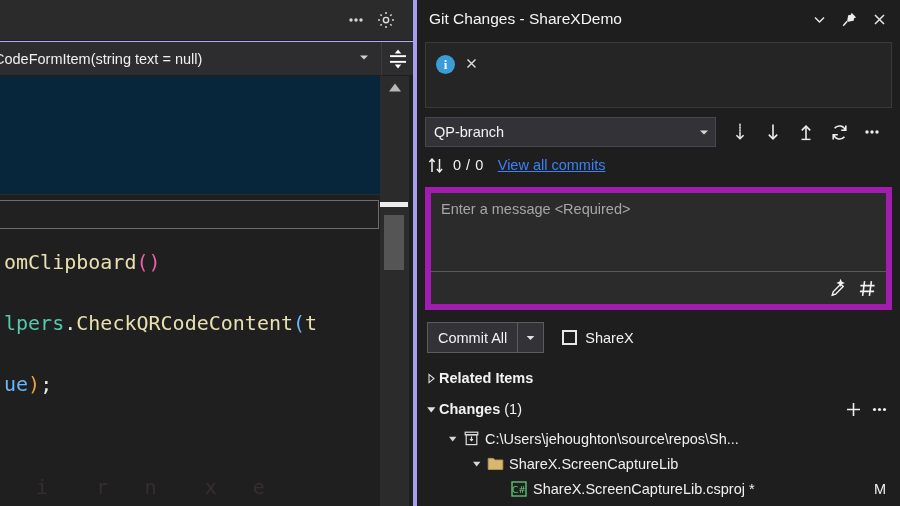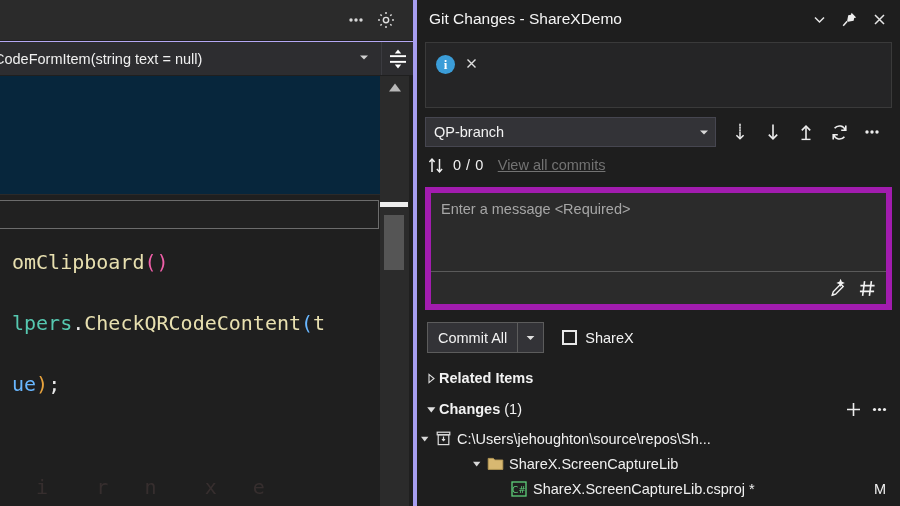--- a/index.html
+++ b/index.html
@@ -126,21 +126,21 @@
     left: 0;
     width: 380px;
     bottom: 0;
     background: #1f1f1f;
     font-family: "DejaVu Sans Mono", monospace;
     font-size: 20px;
     line-height: 61px;
     overflow: hidden;
     white-space: nowrap;
   }
-  .code-line { height: 61px; padding-left: 12px; }
+  .code-line { height: 61px; padding-left: 4px; }
   .c-ident  { color: #e8e0b0; }
   .c-pink   { color: #ef5fa8; }
   .c-blue   { color: #69b7ff; }
   .c-orange { color: #e8a33d; }
   .c-white  { color: #e8e8e8; }
   .c-teal   { color: #56c8b0; }
 
   .code-faint {
     position: absolute;
     left: 0;
@@ -298,21 +298,21 @@
     align-items: center;
     margin: 6px 0 0 10px;
     font-size: 14.5px;
     color: #f0f0f0;
     height: 24px;
   }
   .sync-arrows { display:flex; align-items:center; margin-right:7px; }
   .sync-count { letter-spacing: .5px; }
   .sync-link {
     margin-left: 14px;
-    color: #737373;
+    color: #3b82f6;
     text-decoration: underline;
   }
 
   
   .msgbox {
     margin: 10px 8px 0 8px;
     border: 6px solid #a21caf;
     background: #2b2b2b;
     box-sizing: border-box;
   }
@@ -636,21 +636,21 @@
         <svg width="19" height="19" viewBox="0 0 19 19">
           <circle cx="4.5" cy="9.5" r="1.6" fill="#ededed"></circle>
           <circle cx="9.5" cy="9.5" r="1.6" fill="#ededed"></circle>
           <circle cx="14.5" cy="9.5" r="1.6" fill="#ededed"></circle>
         </svg>
       </span>
     </div>
 
     <div class="tree">
 
-      <div class="tree-row" style="">
+      <div class="tree-row" style="padding-left:28px;">
         <span class="tree-tri">
           <svg width="10" height="10" viewBox="0 0 10 10">
               <path d="M1 2.8h7.4L4.7 7.6z" fill="#d8d8d8"></path>
             </svg>
         </span>
         <span class="tree-icon">
           <svg width="17" height="17" viewBox="0 0 17 17" fill="none" stroke="#dcdcdc" stroke-width="1.2">
             <rect x="2.2" y="2.2" width="12.6" height="2.6"></rect>
             <rect x="3.2" y="4.8" width="10.6" height="9.8"></rect>
             <path d="M8.5 6.4v4.2M7 9.1l1.5 1.6L10 9.1"></path>

